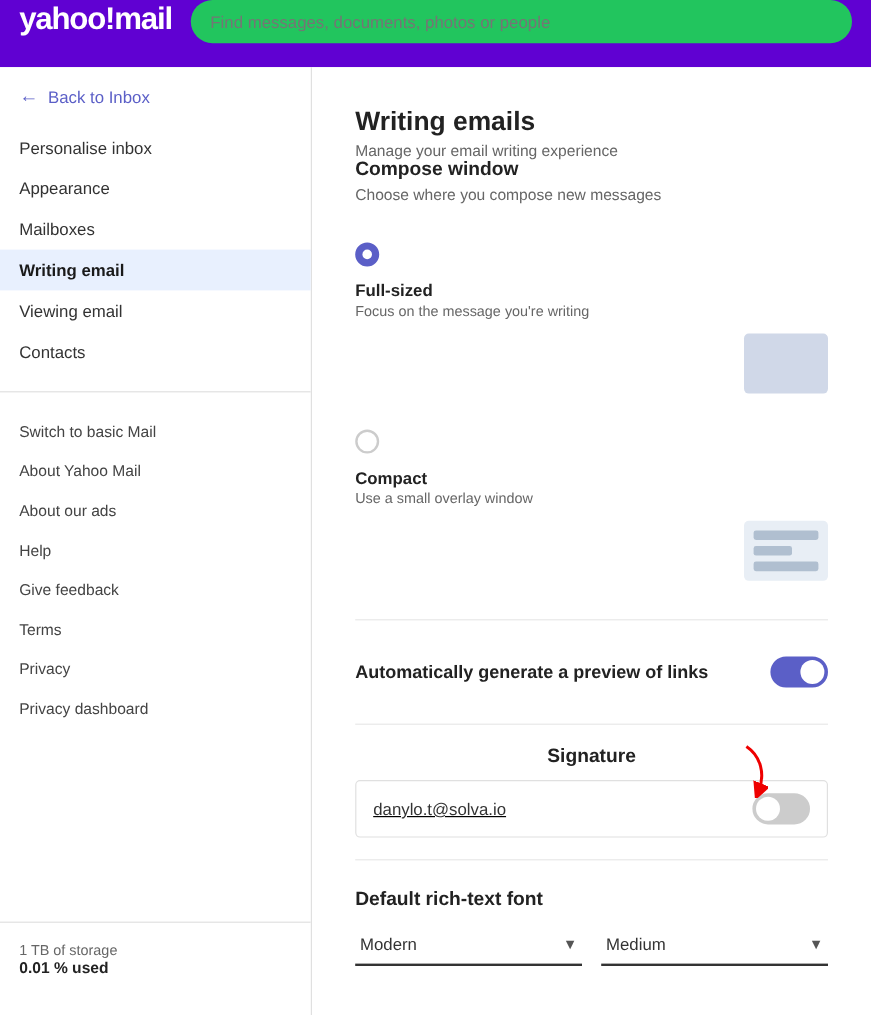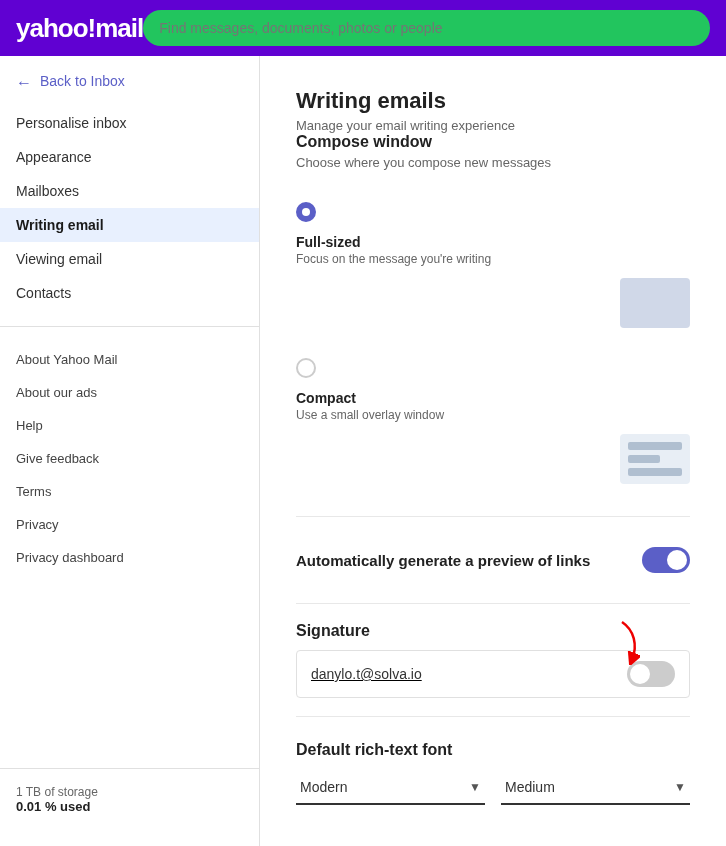--- a/index.html
+++ b/index.html
@@ -3,22 +3,22 @@
   <meta charset="utf-8">
   <style>
     * { box-sizing: border-box; margin: 0; padding: 0; }
     body { font-family: -apple-system, BlinkMacSystemFont, 'Helvetica Neue', Arial, sans-serif; font-size: 14px; background: #f5f5f5; }
 
     
     .header {
       background: #6001d2;
       height: 56px;
       display: flex;
-      align-items: center;
       padding: 0 16px;
+      gap: 16px;
     }
     .logo {
       color: white;
       font-size: 26px;
       font-weight: bold;
       white-space: nowrap;
       letter-spacing: -1px;
     }
     .search-bar {
       flex: 1;
@@ -234,20 +234,21 @@
       border-radius: 50%;
       background: white;
     }
     .toggle.off .toggle-knob {
       right: auto;
       left: 3px;
     }
 
     
     .signature-section {
+      text-align: center;
     }
     .signature-input-row {
       display: flex;
       align-items: center;
       justify-content: space-between;
       border: 1px solid #e0e0e0;
       border-radius: 4px;
       padding: 10px 14px;
       margin-top: 10px;
       text-decoration: underline;
@@ -325,20 +326,23 @@
         <span>Viewing email</span>
       </div>
       <div class="nav-item">
         <span>Contacts</span>
       </div>
     </div>
 
     <div class="nav-divider"></div>
 
     <div class="nav-section">
+      <div class="nav-item secondary">
+        <span>Switch to basic Mail</span>
+      </div>
       <div class="nav-item secondary">
         <span>About Yahoo Mail</span>
       </div>
       <div class="nav-item secondary">
         <span>About our ads</span>
       </div>
       <div class="nav-item secondary">
         <span>Help</span>
       </div>
       <div class="nav-item secondary">

